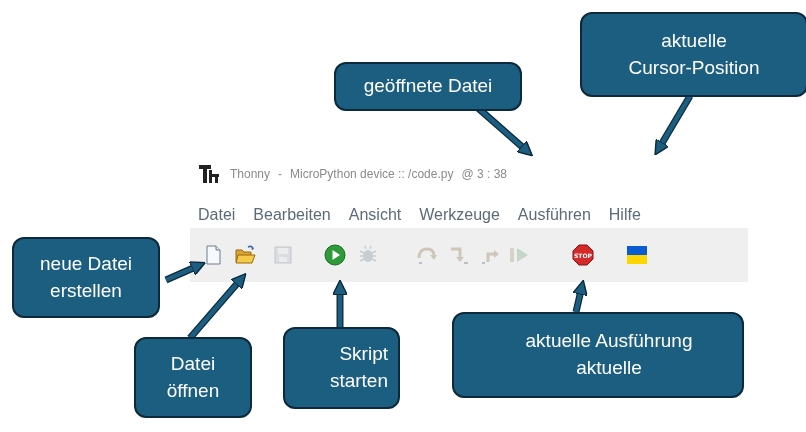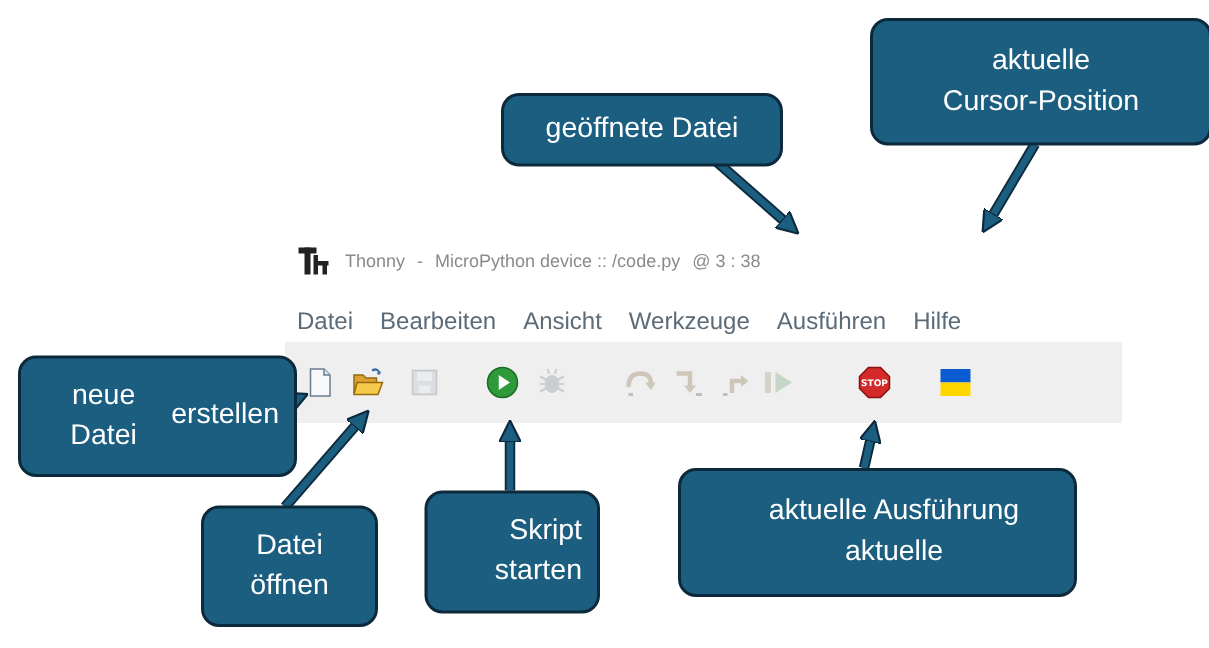--- a/index.html
+++ b/index.html
@@ -170,31 +170,31 @@
 
 <div class="callout" style="left:334px; top:62px; width:188px; height:49px;">
   <span>geöffnete Datei</span>
 </div>
 
 <div class="callout" style="left:580px; top:12px; width:228px; height:85px; flex-direction:column;">
   <span>aktuelle</span>
   <span>Cursor-Position</span>
 </div>
 
-<div class="callout" style="left:12px; top:237px; width:186px; height:81px; flex-direction:row;">
+<div class="callout" style="left:12px; top:237px; width:148px; height:81px; flex-direction:column;">
   <span>neue Datei</span>
   <span>erstellen</span>
 </div>
 
 <div class="callout" style="left:134px; top:337px; width:118px; height:81px; flex-direction:column;">
   <span>Datei</span>
   <span>öffnen</span>
 </div>
 
 <div class="callout" style="left:283px; top:327px; width:117px; height:82px; flex-direction:column;align-items:flex-end;">
   <span>Skript</span>
   <span>starten</span>
 </div>
 
-<div class="callout" style="left:452px; top:312px; width:266px; height:86px; flex-direction:column;padding-left:32px;">
+<div class="callout" style="left:452px; top:312px; width:292px; height:86px; flex-direction:column;padding-left:32px;">
   <span>aktuelle Ausführung</span>
   <span>aktuelle</span>
 </div>
 
 </body></html>

